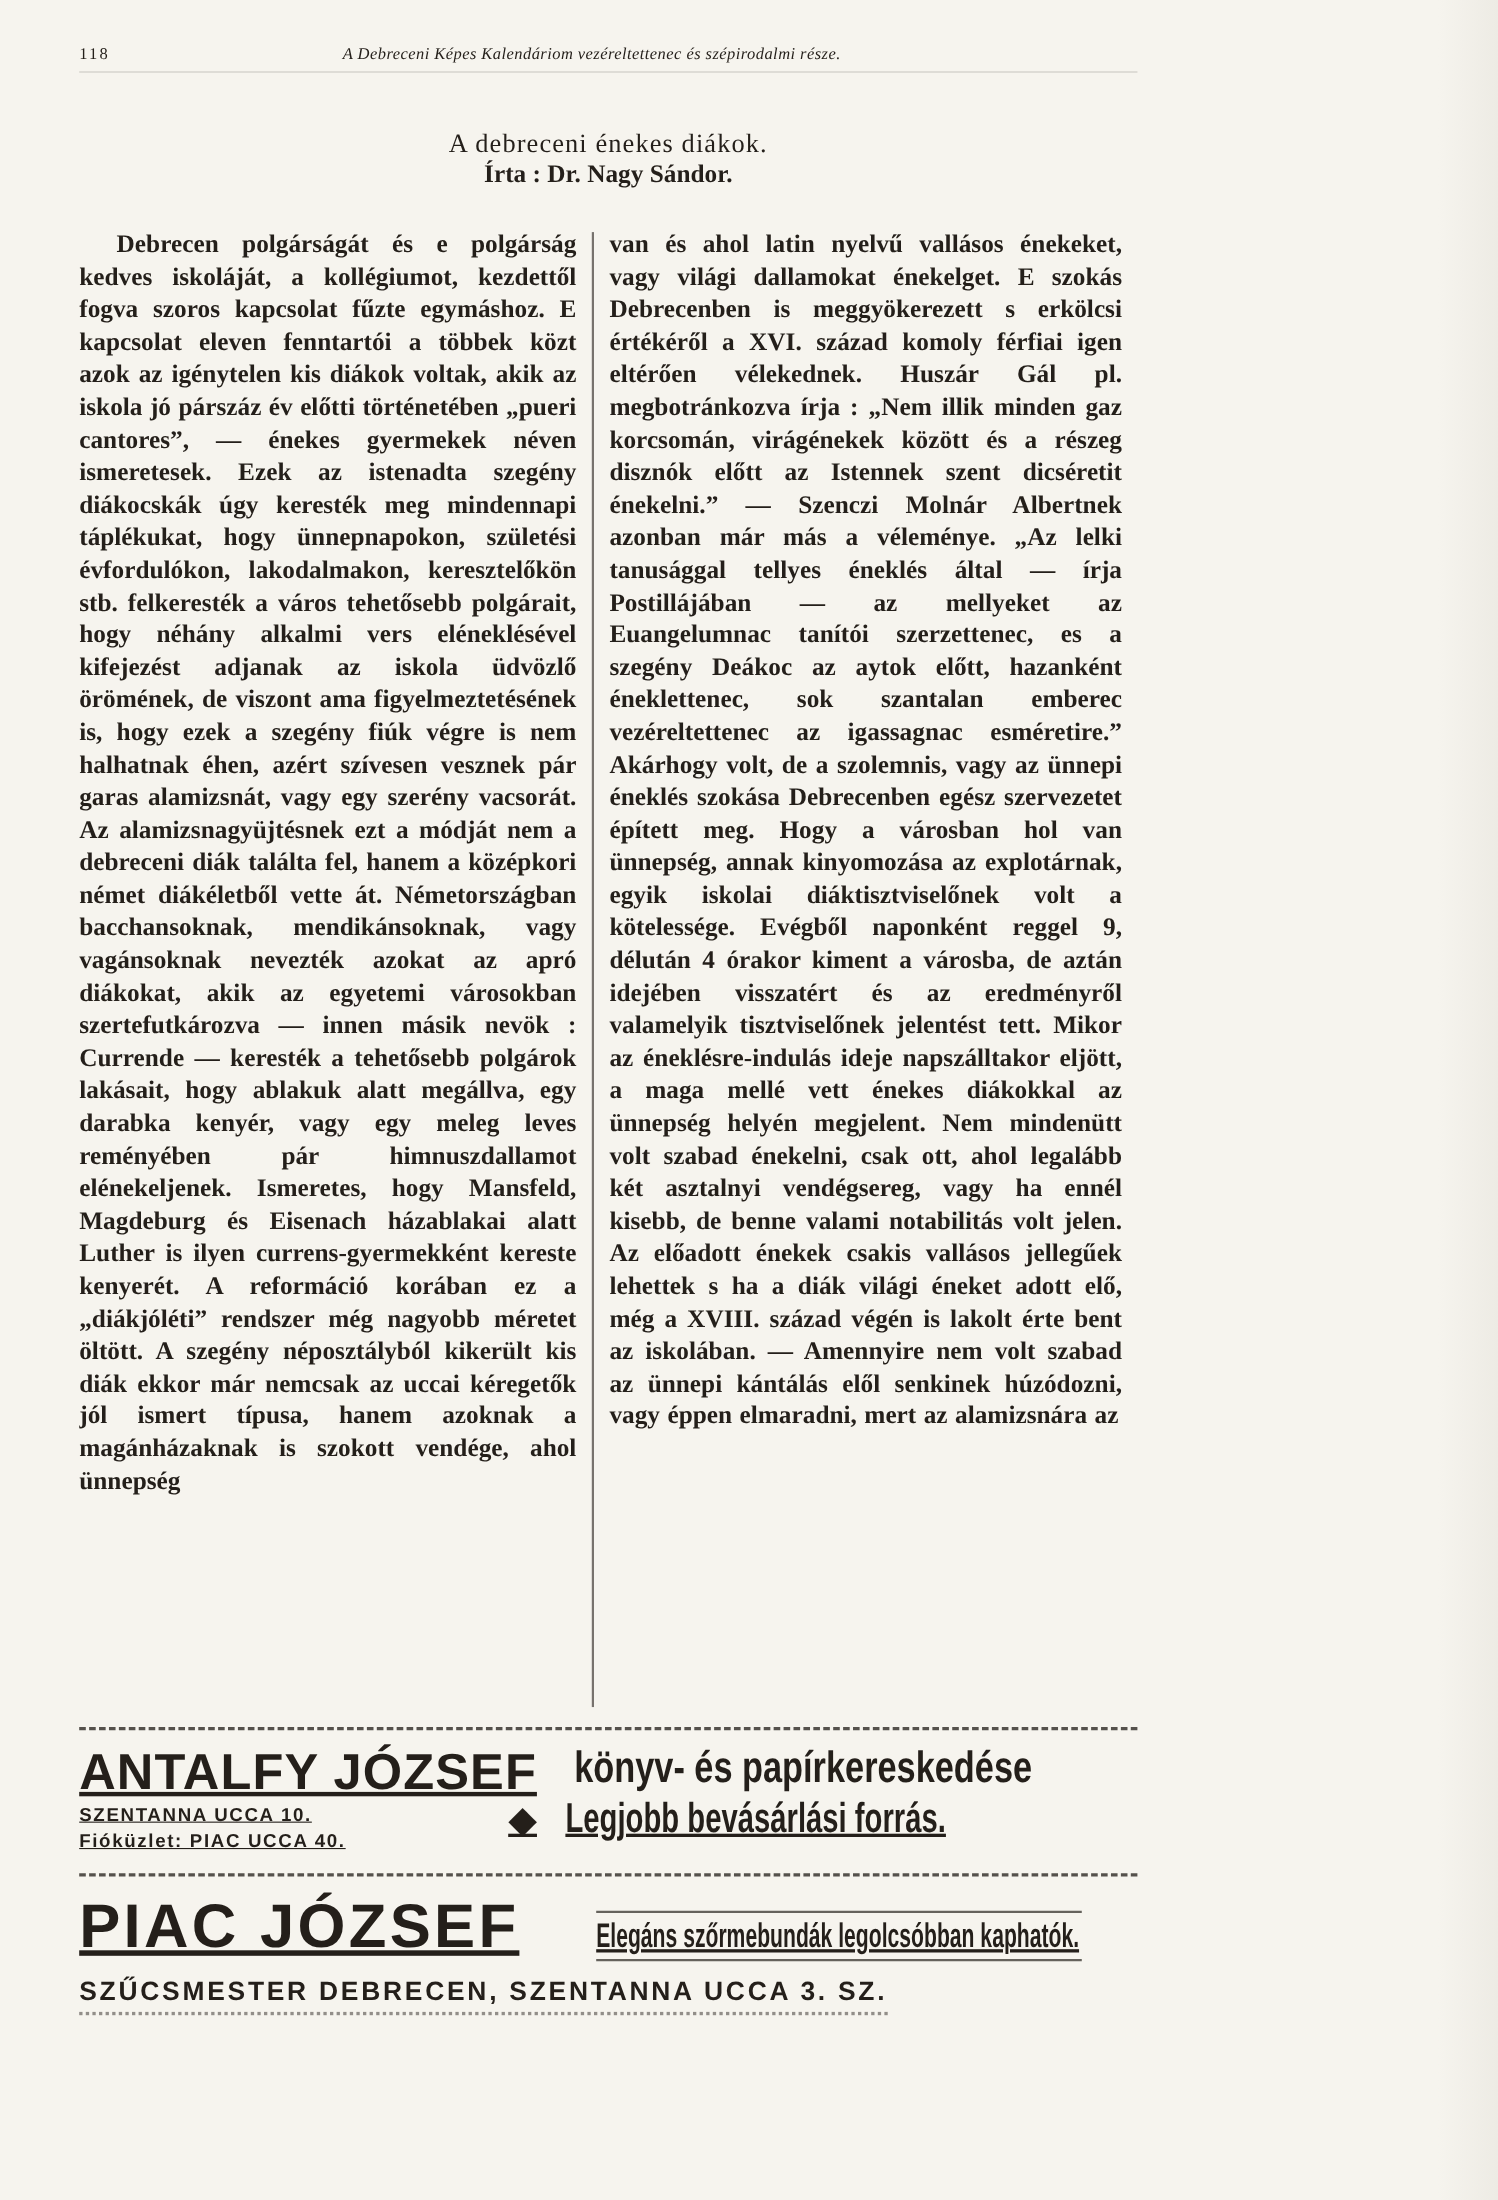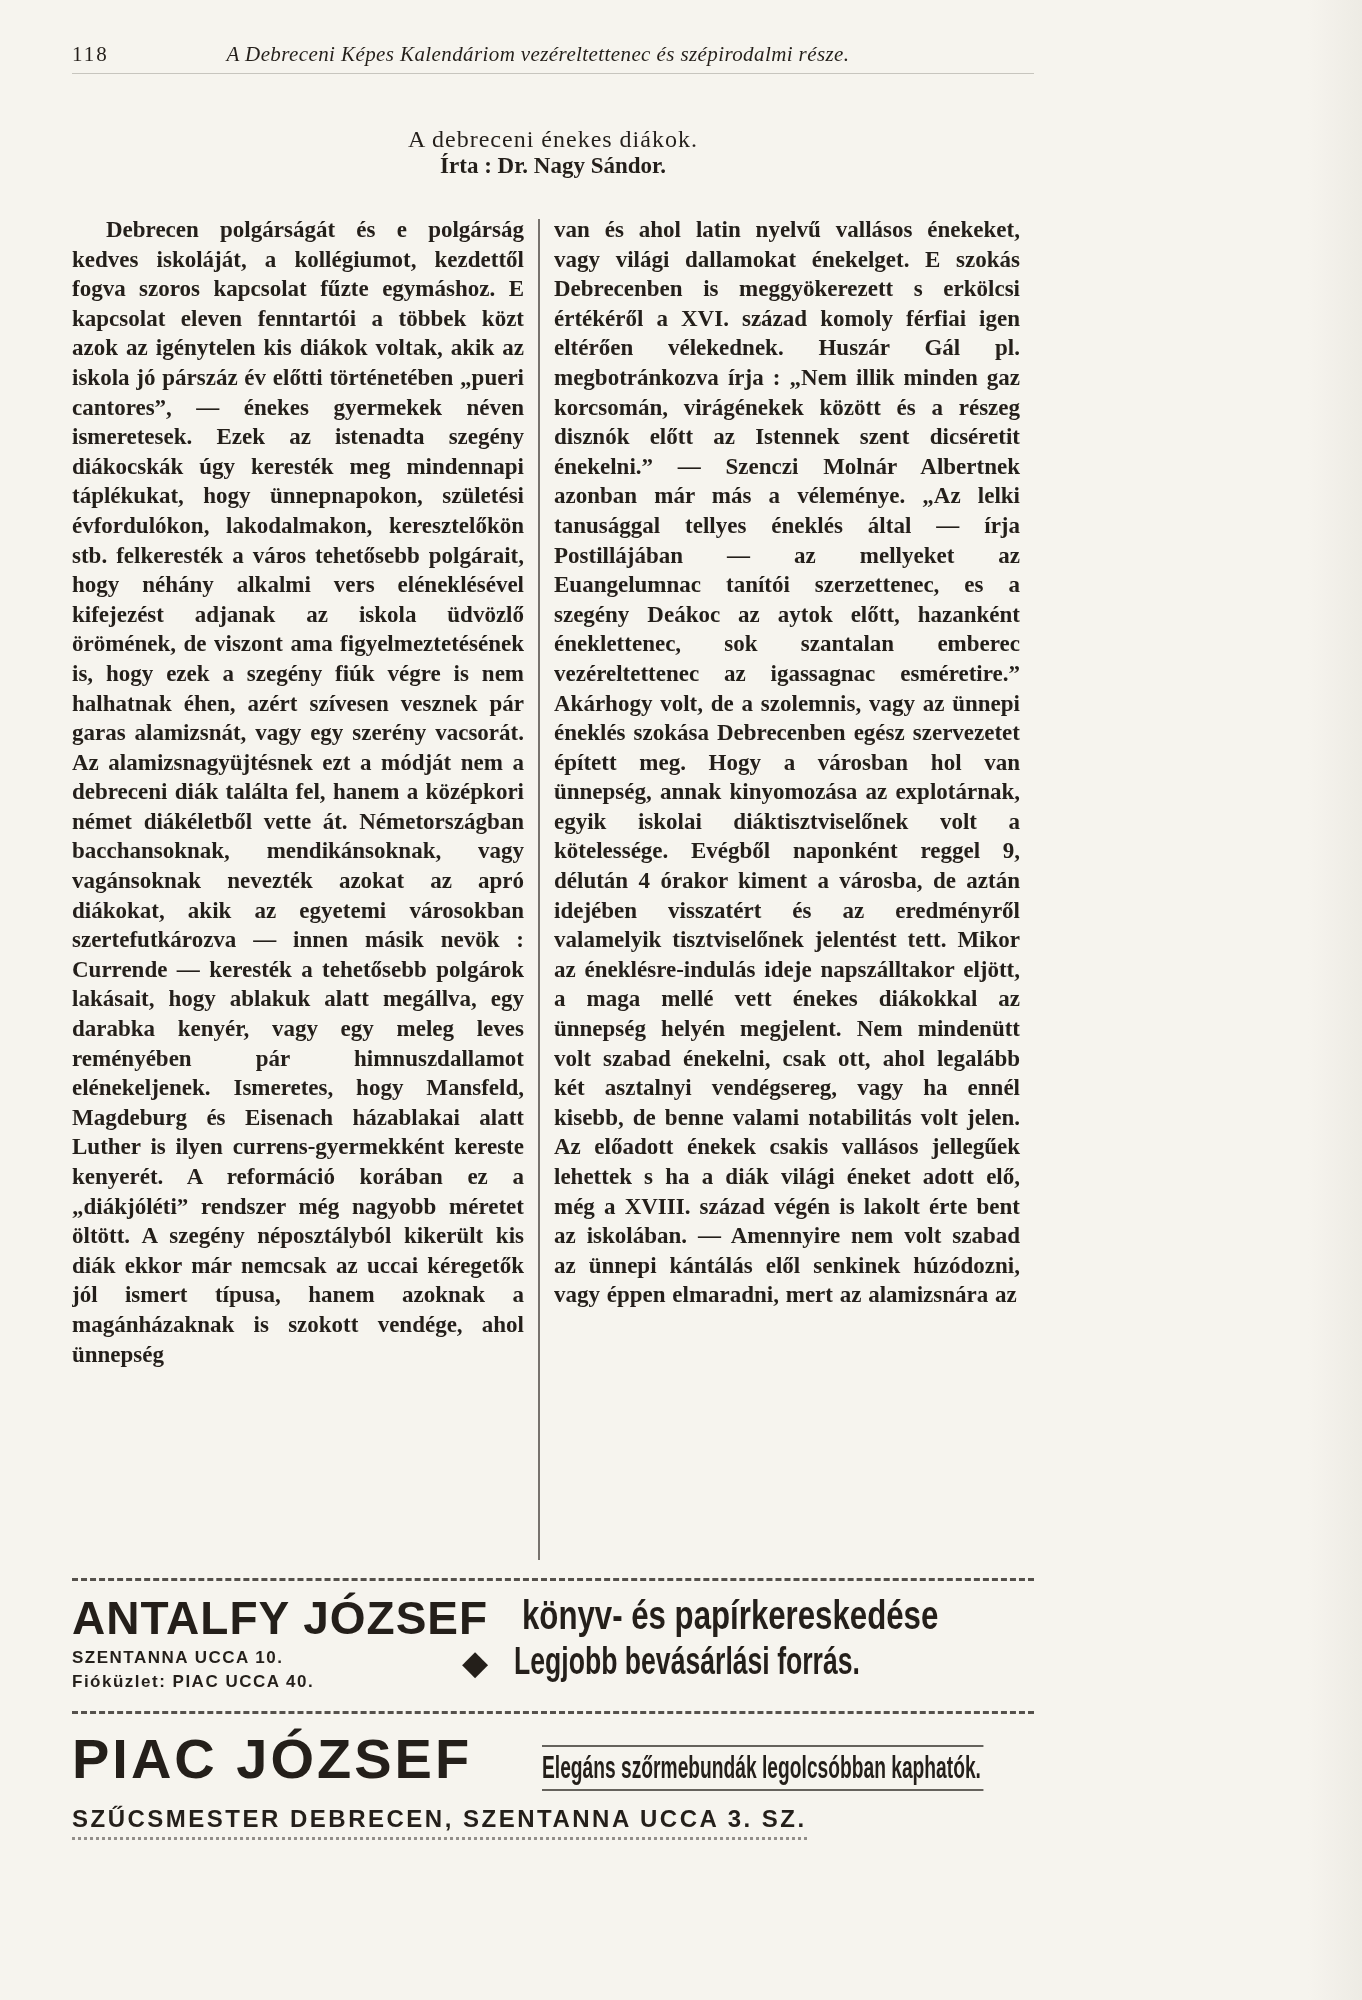--- a/index.html
+++ b/index.html
@@ -23,21 +23,21 @@
   .content{
     position:absolute;
     left:72px;
     top:42px;
     width:962px;
   }
   
   .page-header{
     display:flex;
     align-items:flex-end;
-    font-size:21px;
+    font-size:15px;
     border-bottom:1px solid rgba(60,55,48,.25);
     padding-bottom:6px;
   }
   .page-number{
     flex:0 0 120px;
     letter-spacing:2px;
   }
   .running-head{
     flex:1 1 auto;
     font-style:italic;
@@ -84,21 +84,21 @@
   }
   .col-right{
     width:466px;
   }
   
   .ad-separator{
     margin-top:18px;
     border-top:3px dashed rgba(45,40,35,.8);
     height:0;
   }
-  .sans{font-family:"Liberation Sans","DejaVu Sans",sans-serif;}
+  .sans{font-family:"Liberation Sans","DejaVu Sans",sans-serif;text-decoration:underline;}
   .ad1{
     margin-top:10px;
     display:grid;
     grid-template-columns:450px 1fr;
     column-gap:0;
     align-items:start;
   }
   .ad1-name{
     font-size:46px;
     font-weight:700;

